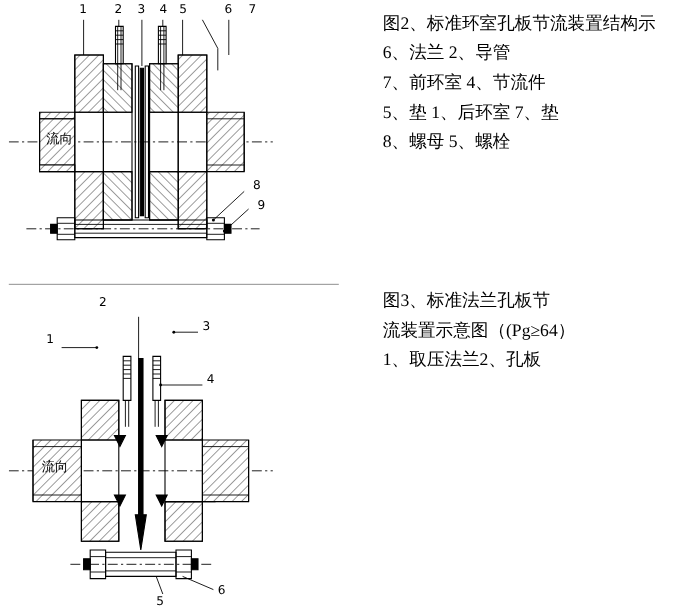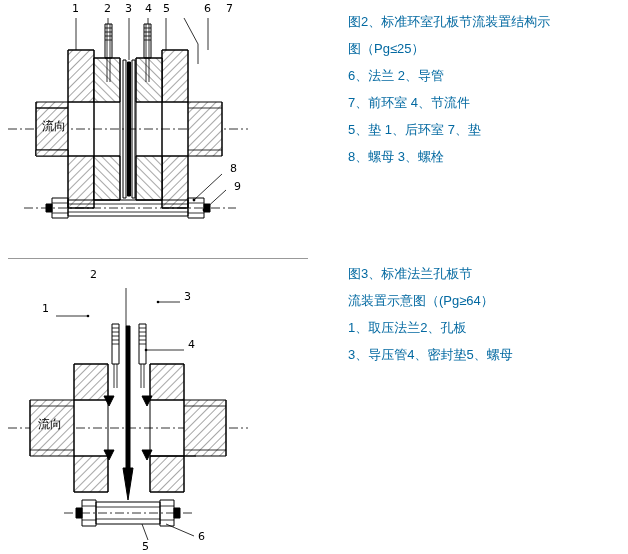--- a/index.html
+++ b/index.html
@@ -17,24 +17,24 @@
   .fig { position:absolute; }
   .lbl {
     position:absolute;
     font-family:"DejaVu Sans", sans-serif;
     font-size:11px;
     color:#000;
     white-space:nowrap;
   }
   .txtcol {
     position:absolute;
-    font-family:Liberation Sans, sans-serif;
-    font-size:13px;
+    font-family:Liberation Serif, serif;
+    font-size:16px;
     line-height:27px;
-    color:#0369a1;
+    color:#000000;
     white-space:nowrap;
   }
   .txtline { height:27px; }
   .flow {
     position:absolute;
     font-size:12px;
     color:#000;
     white-space:nowrap;
   }
   .divider {
@@ -162,25 +162,24 @@
     <span class="lbl" style="left:196px; top:-2px;">6</span>
     <span class="lbl" style="left:218px; top:-2px;">7</span>
     <span class="lbl" style="left:222px; top:158px;">8</span>
     <span class="lbl" style="left:226px; top:176px;">9</span>
 
     <span class="flow" style="left:34px; top:114px;">流向</span>
   </div>
 
   <div class="txtcol" style="left:348px; top:8px;">
     <div class="txtline">图2、标准环室孔板节流装置结构示</div>
-    <div class="txtline">图（Pg≤25）</div>
     <div class="txtline">6、法兰    2、导管</div>
     <div class="txtline">7、前环室 4、节流件</div>
     <div class="txtline">5、垫  1、后环室    7、垫</div>
-    <div class="txtline">8、螺母    3、螺栓</div>
+    <div class="txtline">8、螺母    5、螺栓</div>
   </div>
 
   <div class="divider"></div>
 
   <div class="fig" style="left:8px; top:268px; width:300px; height:286px;">
     <svg width="300" height="286" viewBox="0 0 300 286">
 
       <line class="dash" x1="0" y1="160" x2="240" y2="160"></line>
 
       <path class="hatchA" d="M22 132 L66 132 L66 188 L22 188 Z"></path>
@@ -256,16 +255,15 @@
     <span class="lbl" style="left:134px; top:272px;">5</span>
     <span class="lbl" style="left:190px; top:262px;">6</span>
 
     <span class="flow" style="left:30px; top:148px;">流向</span>
   </div>
 
   <div class="txtcol" style="left:348px; top:260px;">
     <div class="txtline">图3、标准法兰孔板节</div>
     <div class="txtline">流装置示意图（(Pg≥64）</div>
     <div class="txtline">1、取压法兰2、孔板</div>
-    <div class="txtline">3、导压管4、密封垫5、螺母</div>
   </div>
 
 </div>
 
 </body></html>

